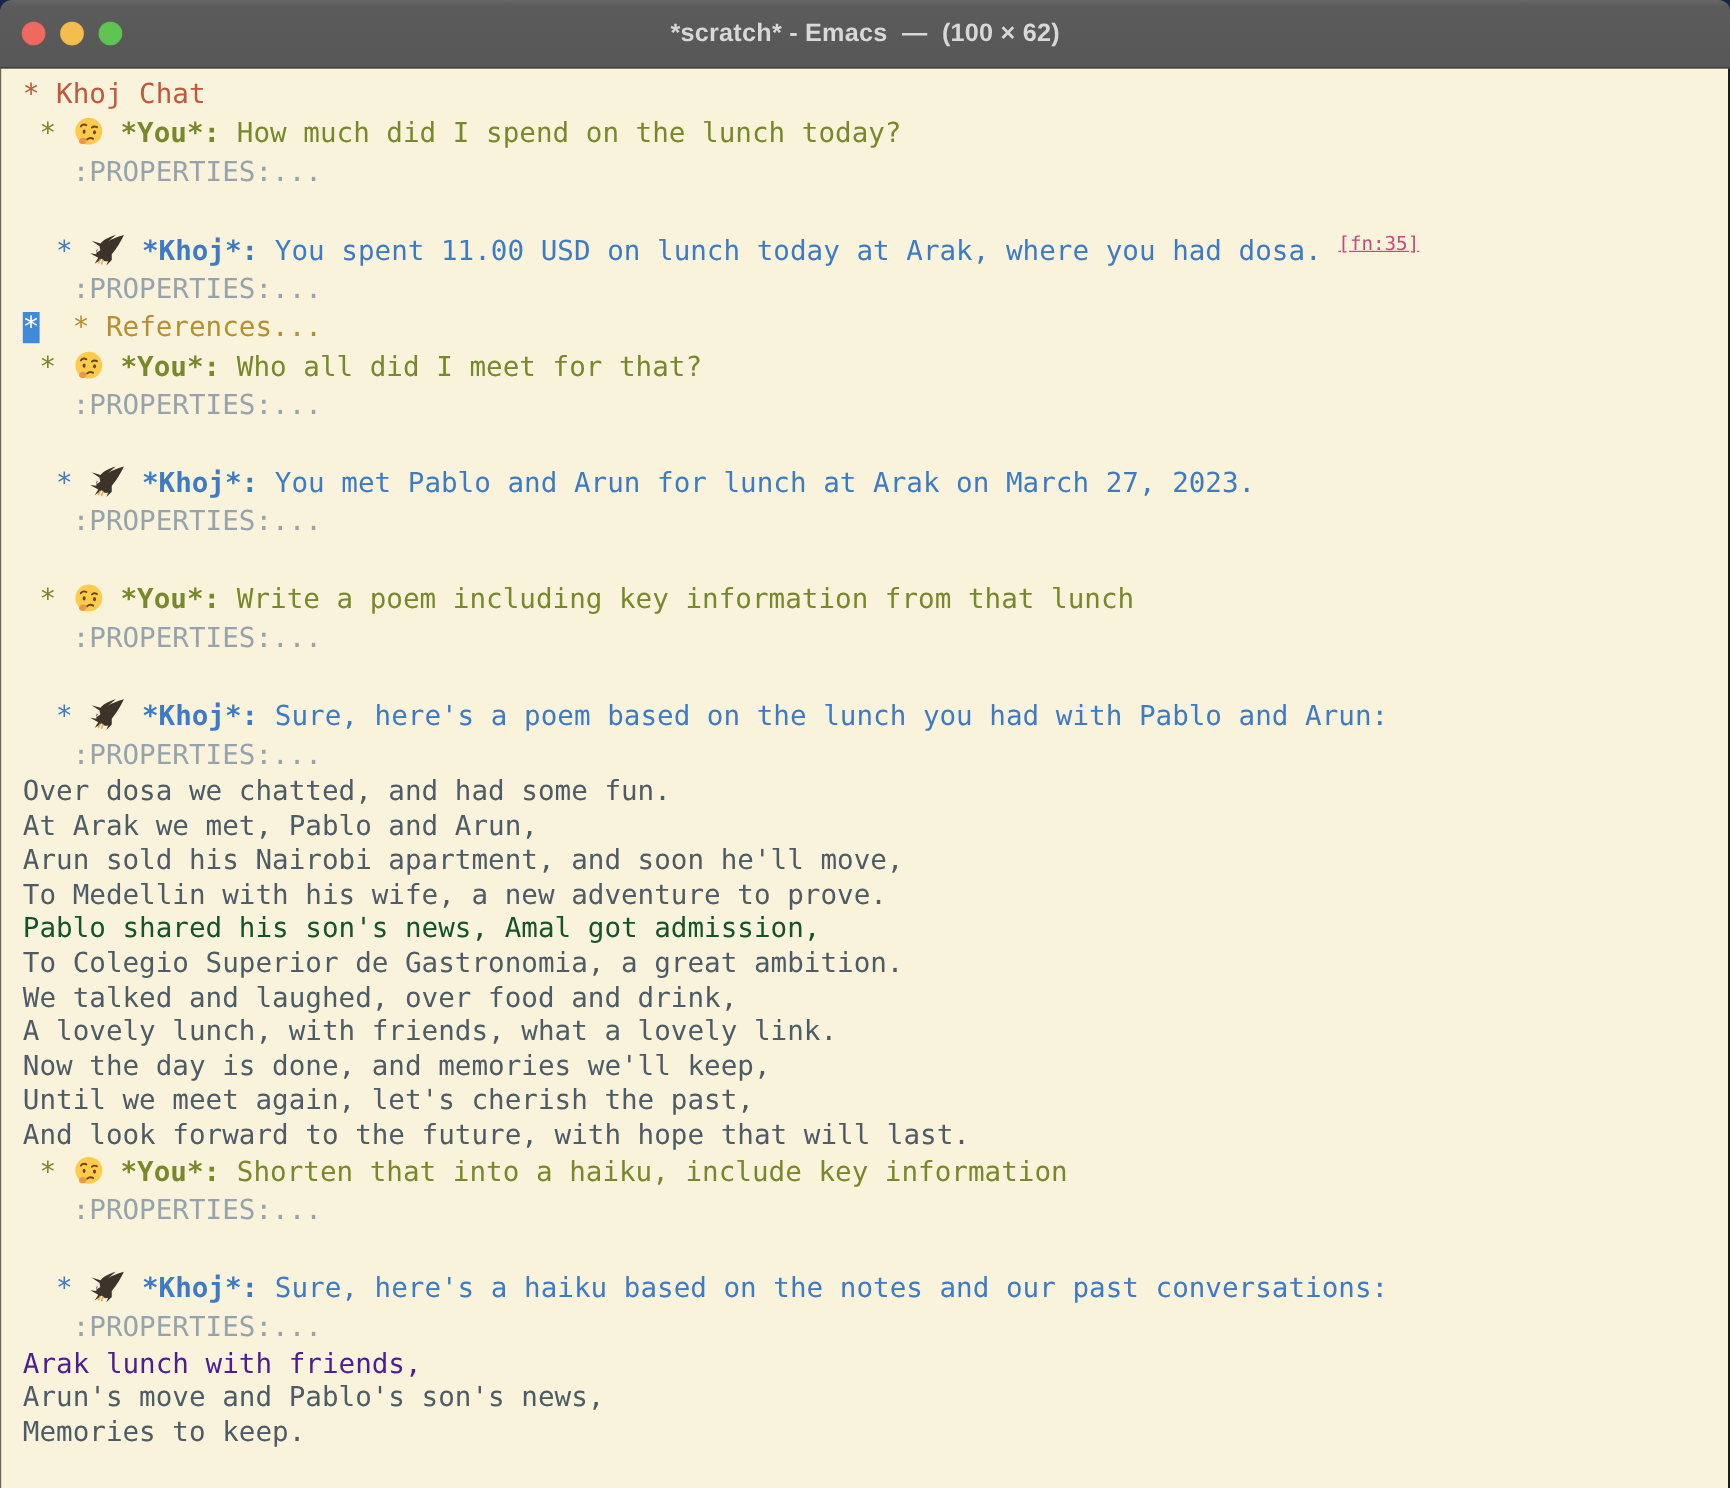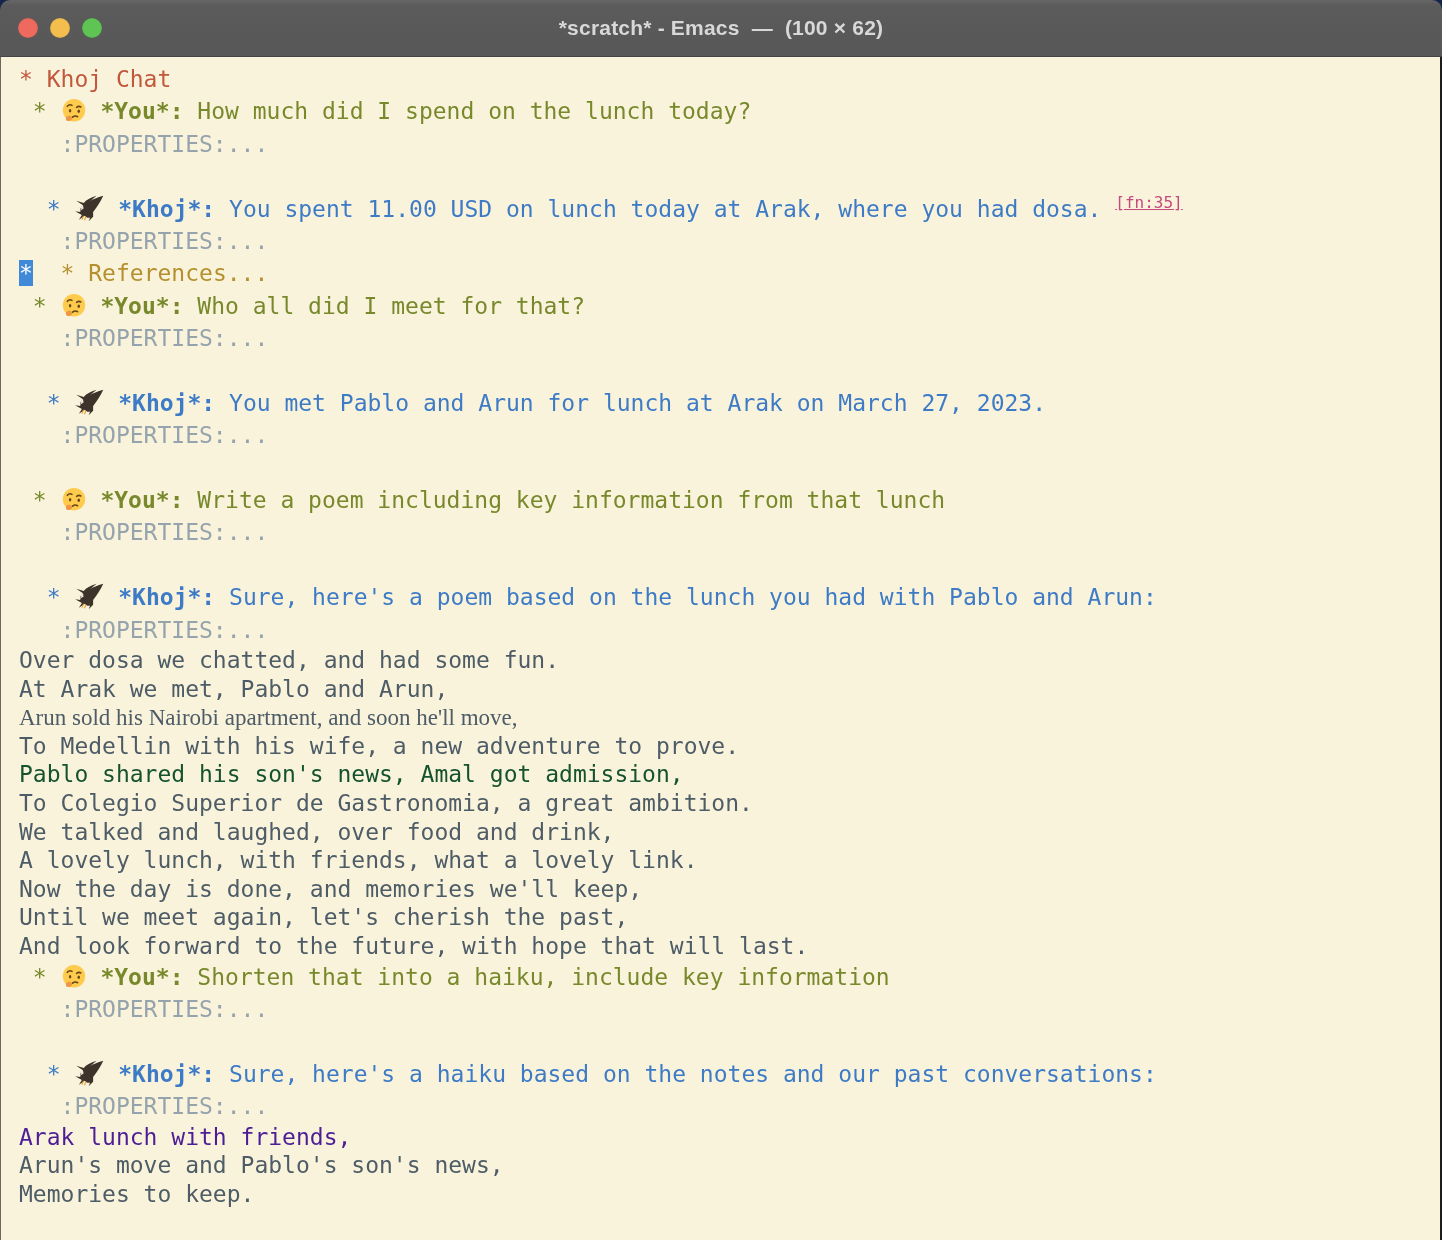--- a/index.html
+++ b/index.html
@@ -86,21 +86,21 @@
       <div class="line s"><span style="color: rgb(149, 163, 173);">   :PROPERTIES:...</span></div>
       <div class="line s"></div>
       <div class="line s"><span style="color: rgb(61, 123, 198);">  * </span><span class="emoji"><svg viewBox="0 0 40 36" width="30" height="27">
             <path d="M39 1 C31 3.5 25 5.5 21 8.5 L30 1 C22 3.5 16 6.5 13 10.5 L3 7.5 L12 13.5 C8.5 16.5 7.5 19.5 8.5 22.5 L1.5 21.5 L10.5 26.5 L6.5 33 L14.5 27.5 C16.5 30 18.5 31 21.5 30 L19.5 35 L25.5 29 L25.5 22.5 C31 16 35.5 8.5 39 1 Z" fill="#3D332A"></path>
             <path d="M12 13.5 L5 17.5 L10 17.3 L7.6 21.4 L12.8 18 Z" fill="#ECE6D8"></path>
             <path d="M12.5 28.5 L10.8 32.3 M15.5 29.3 L14.3 33.2" stroke="#E8A33D" stroke-width="1.6" stroke-linecap="round"></path>
           </svg></span><span style="color: rgb(61, 123, 198);"> </span><span class="bold" style="color: rgb(61, 123, 198);">*Khoj*:</span><span style="color: rgb(61, 123, 198);"> Sure, here's a poem based on the lunch you had with Pablo and Arun:</span></div>
       <div class="line s"><span style="color: rgb(149, 163, 173);">   :PROPERTIES:...</span></div>
       <div class="line"><span style="color: rgb(77, 92, 102);">Over dosa we chatted, and had some fun.</span></div>
       <div class="line"><span style="color: rgb(77, 92, 102);">At Arak we met, Pablo and Arun,</span></div>
-      <div class="line"><span style="color: rgb(77, 92, 102); font-family: Liberation Serif, serif;">Arun sold his Nairobi apartment, and soon he'll move,</span></div>
+      <div class="line"><span style="color: rgb(77, 92, 102);">Arun sold his Nairobi apartment, and soon he'll move,</span></div>
       <div class="line"><span style="color: rgb(77, 92, 102);">To Medellin with his wife, a new adventure to prove.</span></div>
       <div class="line"><span style="color: #14532d; text-align: center;">Pablo shared his son's news, Amal got admission,</span></div>
       <div class="line"><span style="color: rgb(77, 92, 102);">To Colegio Superior de Gastronomia, a great ambition.</span></div>
       <div class="line"><span style="color: rgb(77, 92, 102);">We talked and laughed, over food and drink,</span></div>
       <div class="line"><span style="color: rgb(77, 92, 102);">A lovely lunch, with friends, what a lovely link.</span></div>
       <div class="line"><span style="color: rgb(77, 92, 102);">Now the day is done, and memories we'll keep,</span></div>
       <div class="line"><span style="color: rgb(77, 92, 102);">Until we meet again, let's cherish the past,</span></div>
       <div class="line"><span style="color: rgb(77, 92, 102); margin-top: 28px;">And look forward to the future, with hope that will last.</span></div>
       <div class="line s"><span style="color: rgb(119, 137, 43);"> * </span><span class="emoji"><svg viewBox="0 0 36 36" width="26" height="26">
             <circle cx="18" cy="17" r="15.5" fill="#FFCB4C"></circle>

